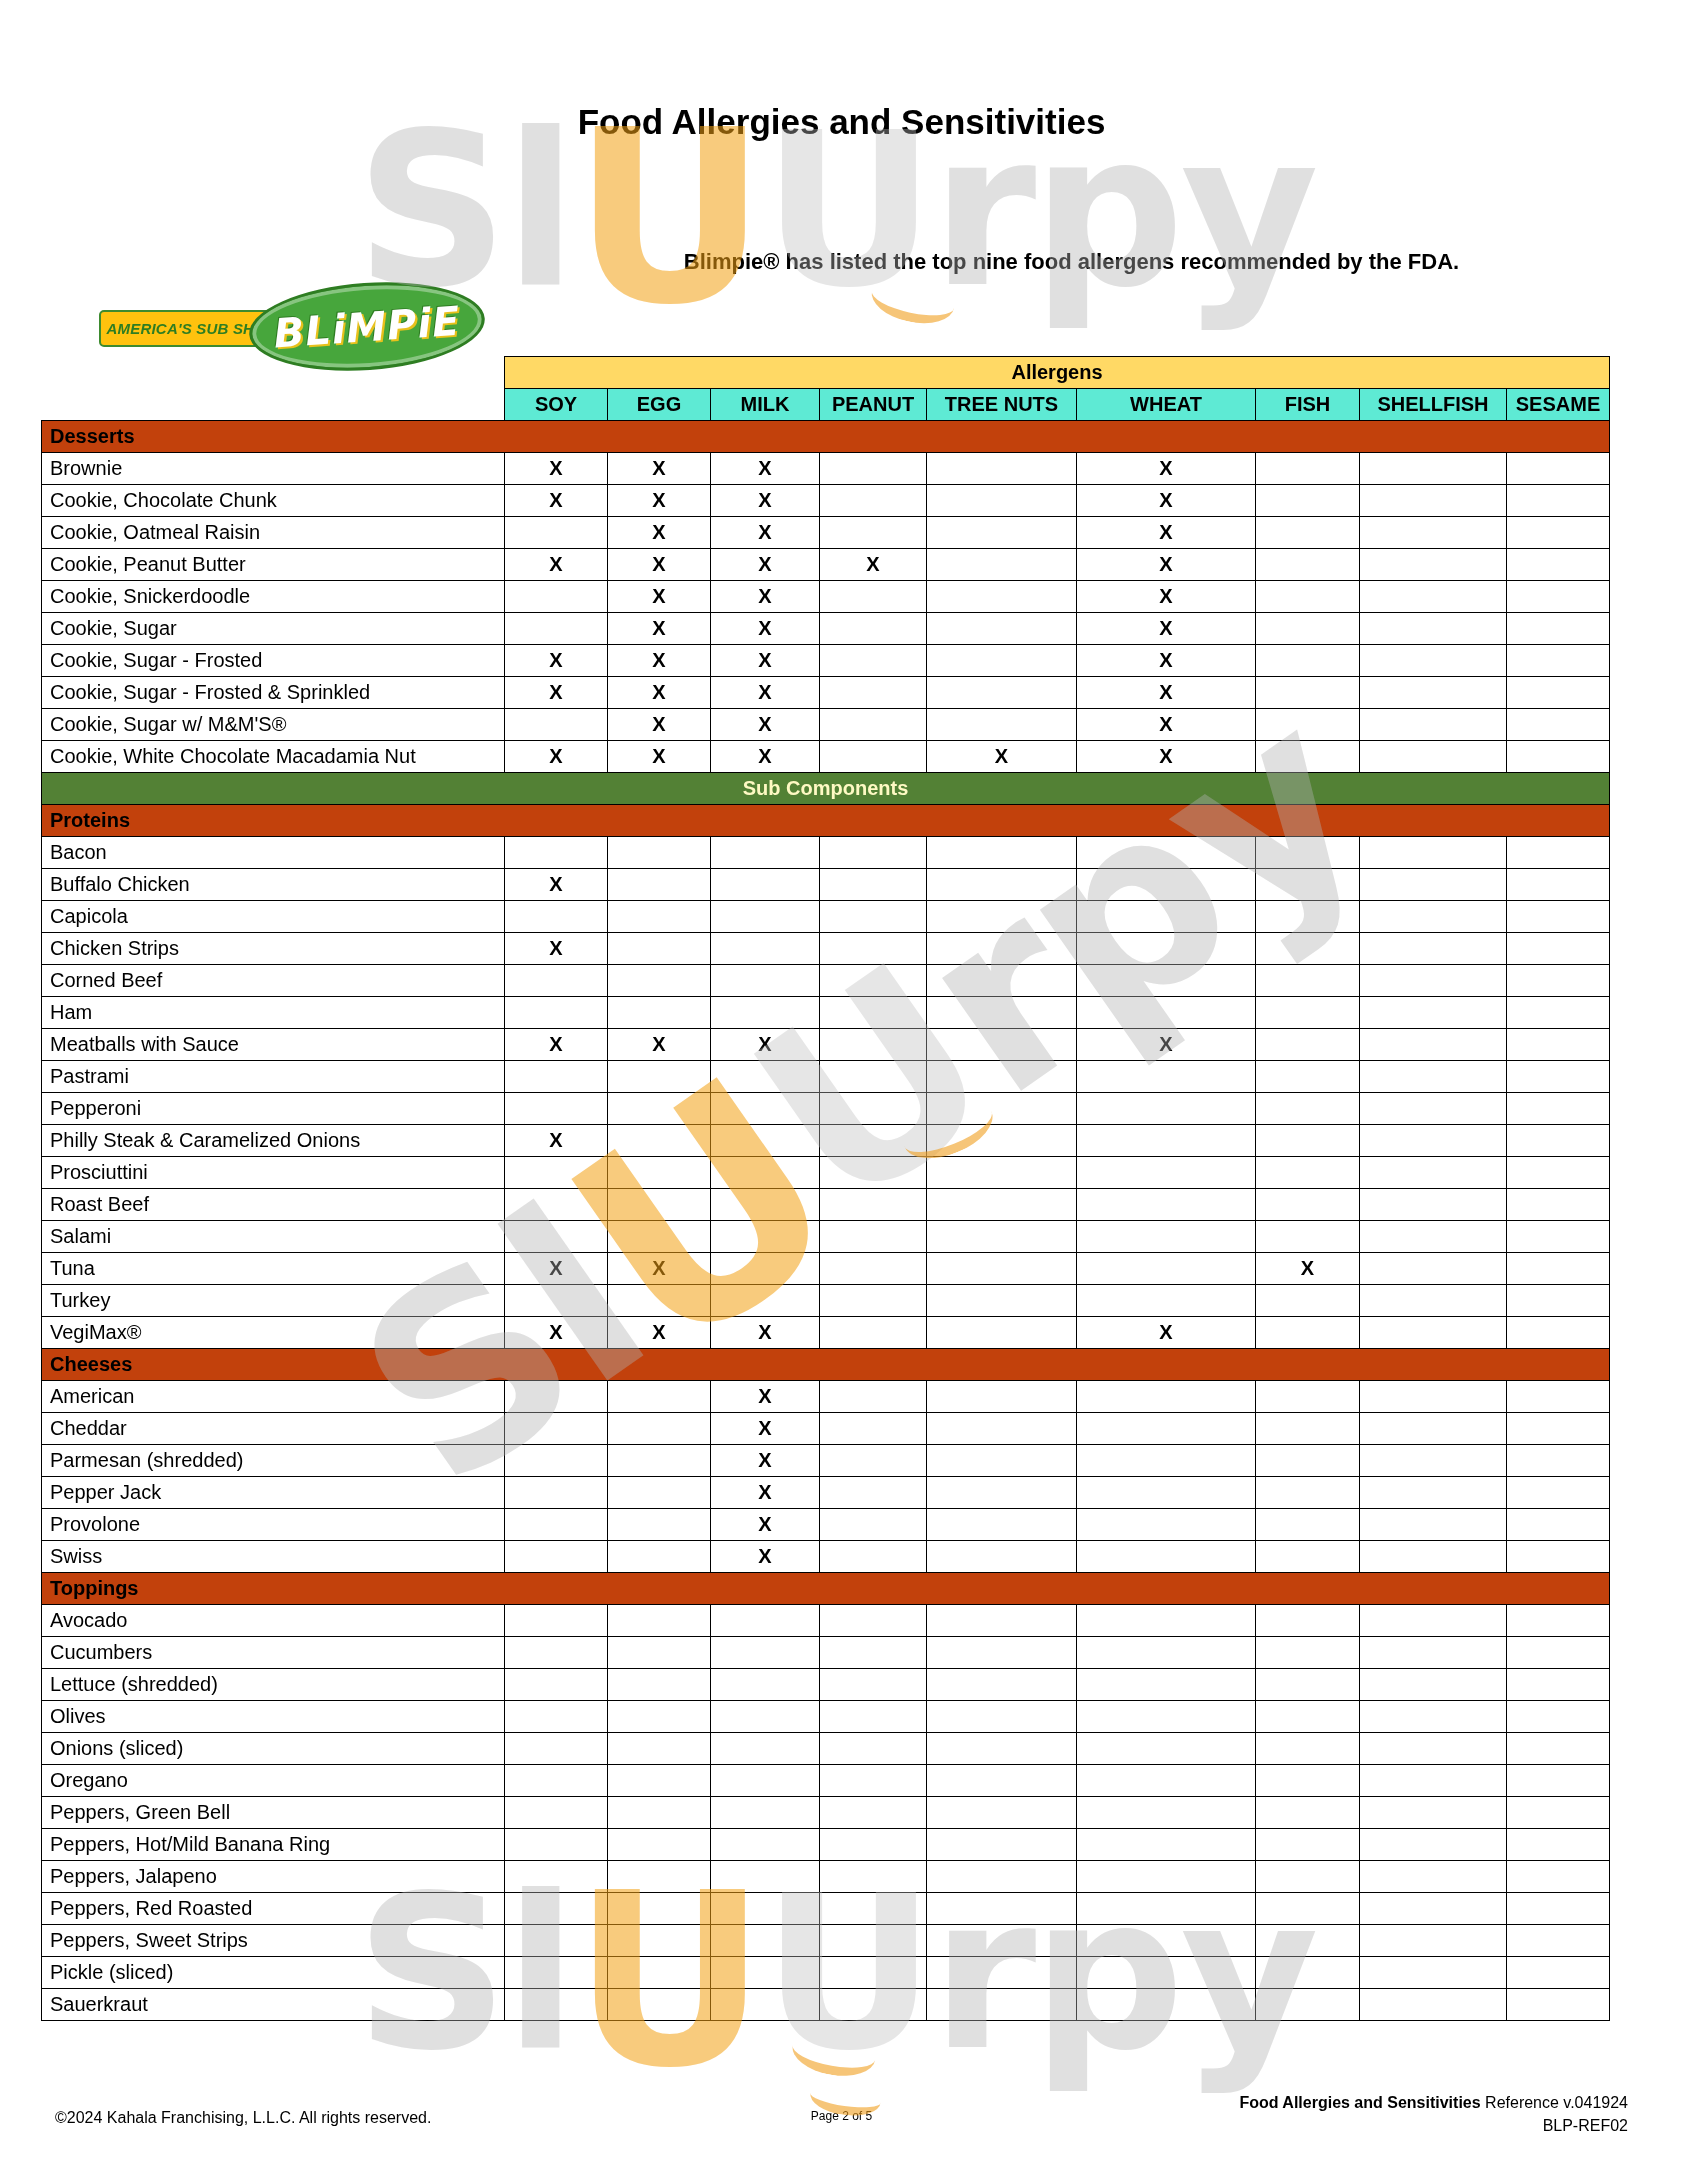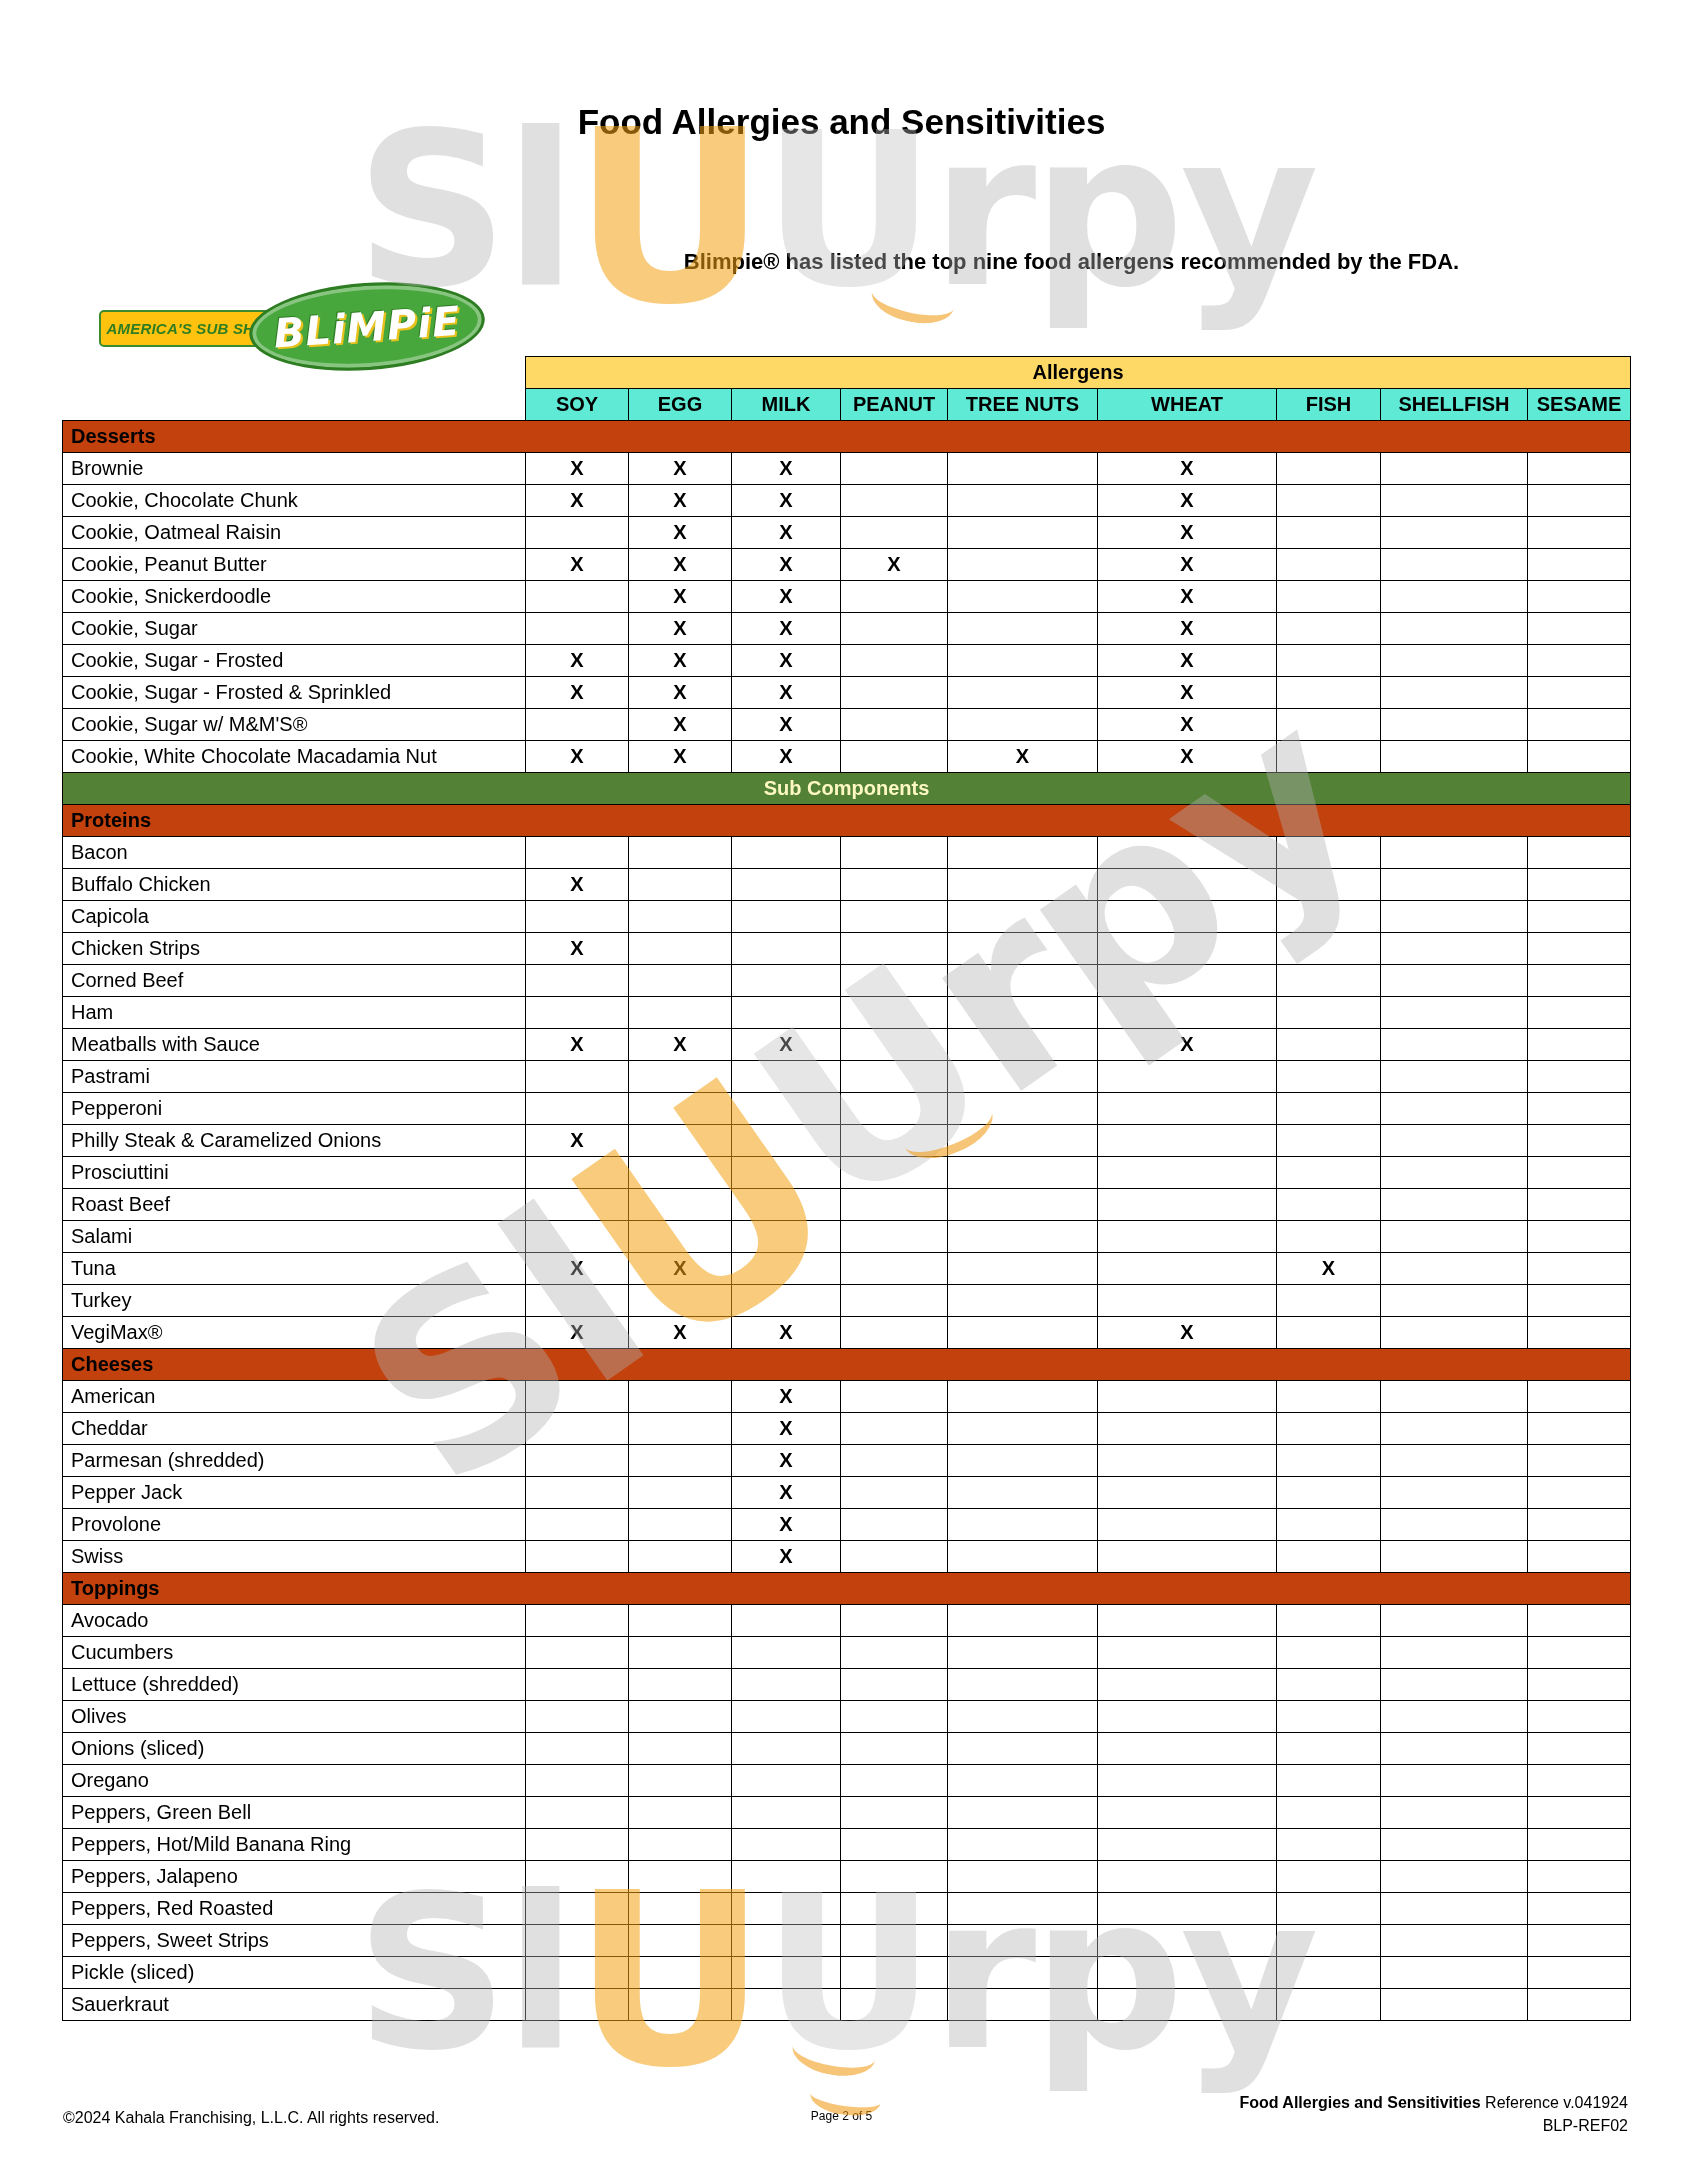--- a/index.html
+++ b/index.html
@@ -100,21 +100,21 @@
     font-style: italic;
     font-size: 40px;
     letter-spacing: 1px;
     font-family: "DejaVu Sans", sans-serif;
     text-shadow: 2px 2px 0 #e8c11c, -1px -1px 0 #2e7d22;
   }
 
   
   .allergen-table {
     position: absolute;
-    left: 62px; top: 356px;
+    left: 41px; top: 356px;
     width: 1568px;
     border-collapse: collapse;
     table-layout: fixed;
     z-index: 1;
   }
   .allergen-table td {
     border: 1px solid #000;
     height: 31px;
     padding: 0;
     font-size: 20px;
@@ -125,21 +125,21 @@
   }
   .allergen-table td.ghost       { border: none; background: transparent; }
   .allergen-table td.hdr-allergens { background:#FFD965; font-weight:bold; text-align:center; }
   .allergen-table td.col-hdr       { background:#5eead4; font-weight:bold; text-align:center; }
   .allergen-table td.section-hdr   { background:#c2410c; font-weight:bold; text-align:left; padding-left:8px; }
   .allergen-table td.banner        { background:#538135; color:#fef9c3; font-weight:bold; text-align:center; }
   .allergen-table td.item          { text-align:left; padding-left:8px; }
   .allergen-table td.mark          { text-align:center; font-weight:bold; }
 
   
-  .footer-left  { position:absolute; left:55px;  top:2109px; font-size:16px; z-index:2;margin-left:8px; }
+  .footer-left  { position:absolute; left:55px;  top:2109px; font-size:16px; z-index:2; }
   .footer-center{ position:absolute; left:0;     top:2109px; width:1683px; text-align:center; font-size:12px; z-index:2; }
   .footer-right { position:absolute; right:55px; top:2091px; text-align:right; font-size:16px; line-height:23px; z-index:2; }
   .footer-right .b { font-weight:bold; }
 </style>
 </head>
 <body>
 
 <div class="page">
 
   <div class="wm wm-top" aria-hidden="true">

